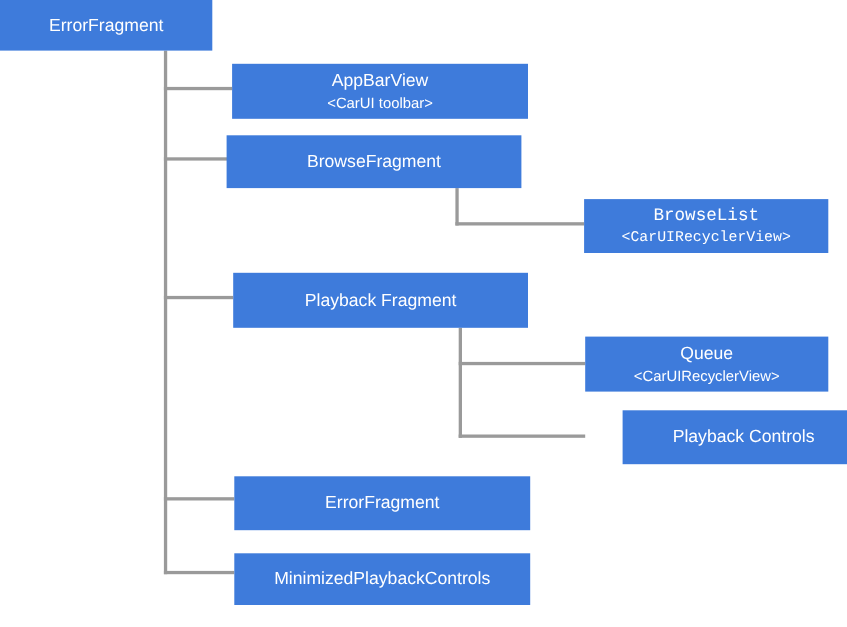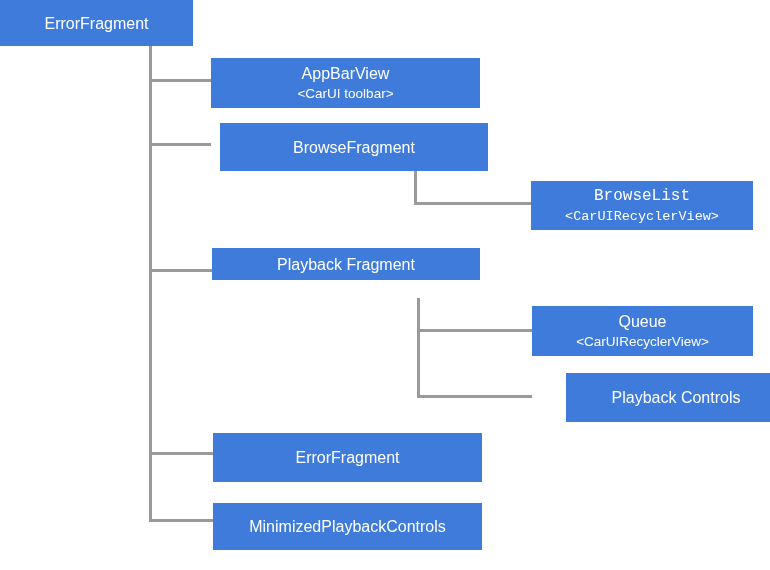--- a/index.html
+++ b/index.html
@@ -43,23 +43,23 @@
     white-space: nowrap;
   }
   .line {
     position: absolute;
     background: var(--connector);
   }
 
   
   #n-media            { left: 0px;   top: 0px;   width: 193px; height: 46px; }
   #n-appbar           { left: 211px; top: 58px;  width: 269px; height: 50px; }
-  #n-browsefrag       { left: 220px; top: 123px; width: 268px; height: 48px; }
+  #n-browsefrag       { left: 206px; top: 123px; width: 268px; height: 48px; }
   #n-browselist       { left: 531px; top: 181px; width: 222px; height: 49px; font-family: Liberation Mono, monospace; }
-  #n-playbackfrag     { left: 212px; top: 248px; width: 268px; height: 32px; }
+  #n-playbackfrag     { left: 212px; top: 248px; width: 268px; height: 50px; }
   #n-queue            { left: 532px; top: 306px; width: 221px; height: 50px; }
   #n-playbackcontrols { left: 532px; top: 373px; width: 220px; height: 49px; margin-left: 34px; }
   #n-errorfrag        { left: 213px; top: 433px; width: 269px; height: 49px; }
   #n-minimized        { left: 213px; top: 503px; width: 269px; height: 47px; }
 
   
   #c-trunk            { left: 149px; top: 46px;  width: 3px;   height: 476px; }
   #c-b-appbar         { left: 149px; top: 79px;  width: 62px;  height: 3px; }
   #c-b-browse         { left: 149px; top: 143px; width: 62px;  height: 3px; }
   #c-b-playback       { left: 149px; top: 269px; width: 63px;  height: 3px; }

